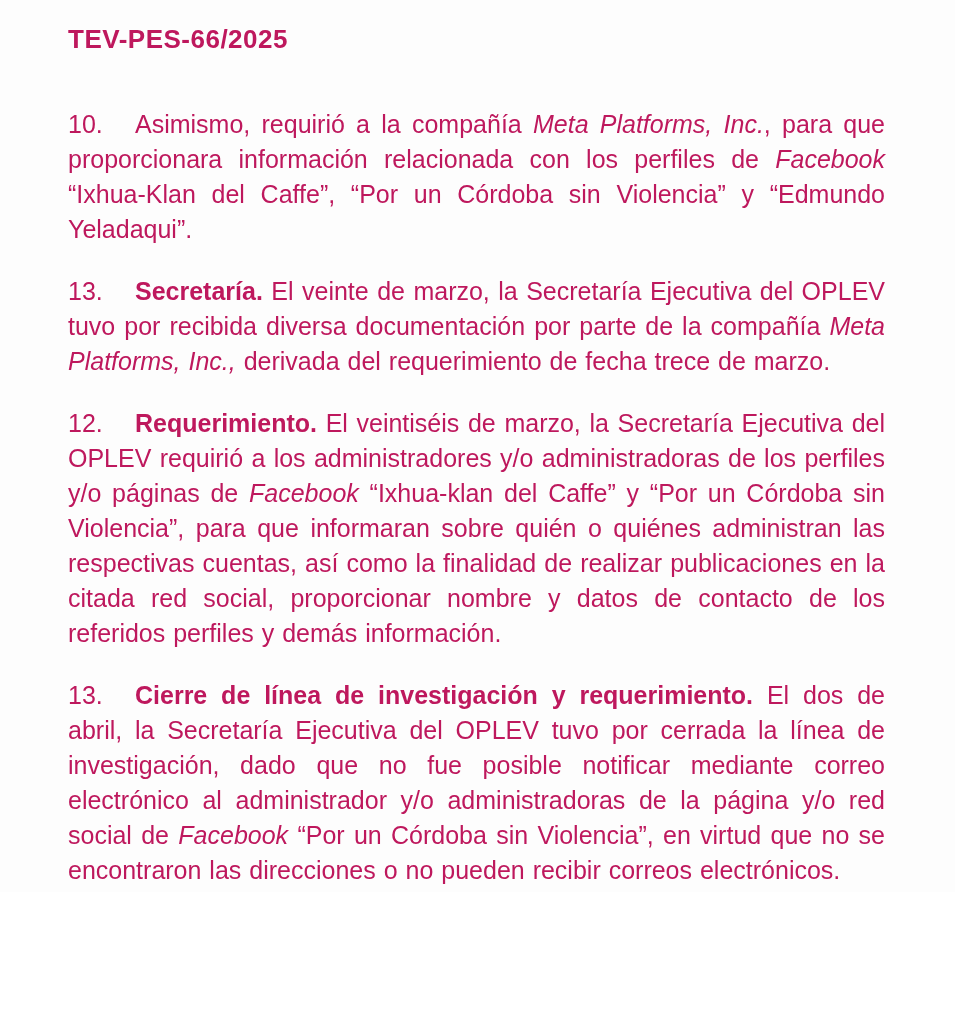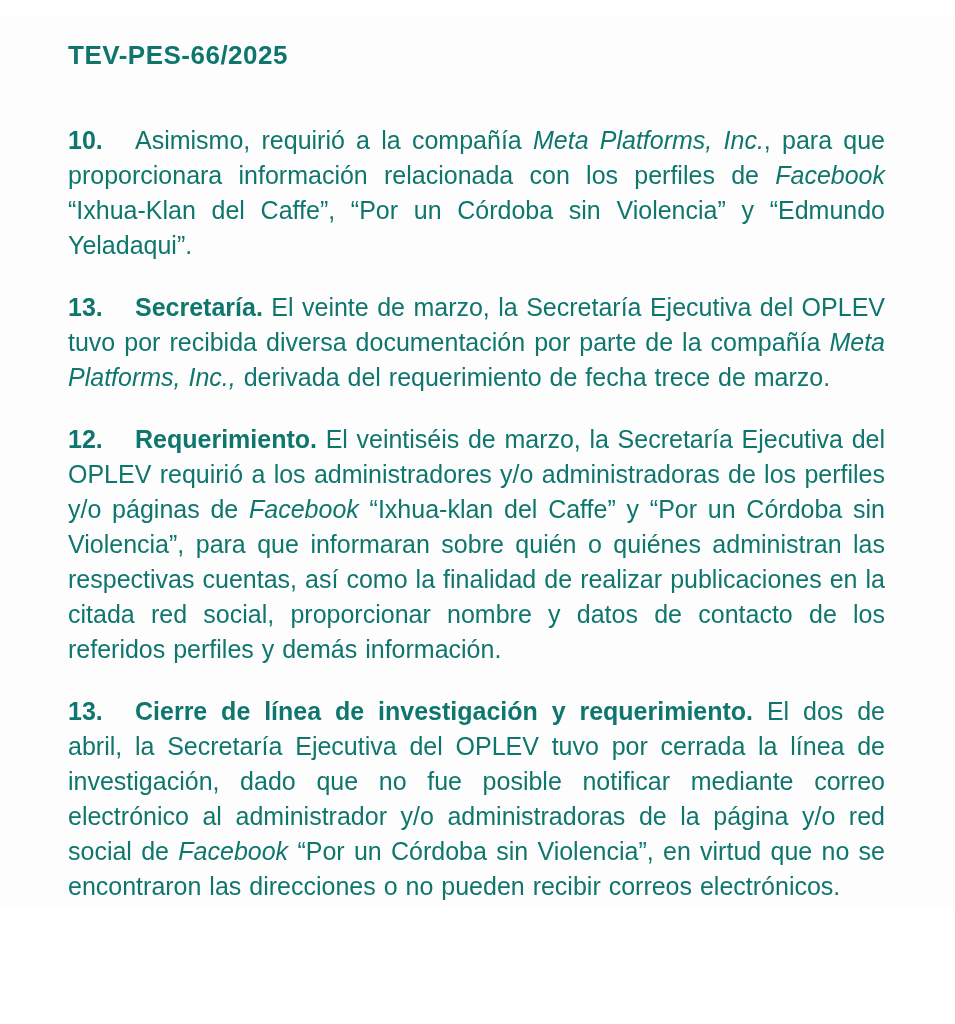--- a/index.html
+++ b/index.html
@@ -6,43 +6,42 @@
     margin: 0;
     padding: 0;
     background: #ffffff;
   }
   .page {
     position: relative;
     box-sizing: border-box;
     width: 955px;
     height: 892px;
     background: #fdfdfd;
-    color: #0f766e;
+    color: #be185d;
     font-family: "Liberation Sans", "DejaVu Sans", sans-serif;
     font-size: 25px;
     line-height: 35px;
     padding: 22px 70px 20px 68px;
     overflow: hidden;
-    margin-top: 16px;
   }
   .case-number {
     font-weight: bold;
     font-size: 26px;
     letter-spacing: 0.5px;
     margin: 0 0 50px 0;
   }
   p.para {
     margin: 0 0 27px 0;
     text-align: justify;
     word-spacing: 1px;
   }
   .pnum {
     display: inline-block;
     width: 67px;
-    font-weight: bold;
+    font-weight: normal;
     font-style: normal;
   }
   .seg-bold   { font-weight: bold; }
   .seg-italic { font-style: italic; }
   .seg-normal { font-weight: normal; font-style: normal; }
 </style>
 </head>
 <body>
 
 <div class="page">

